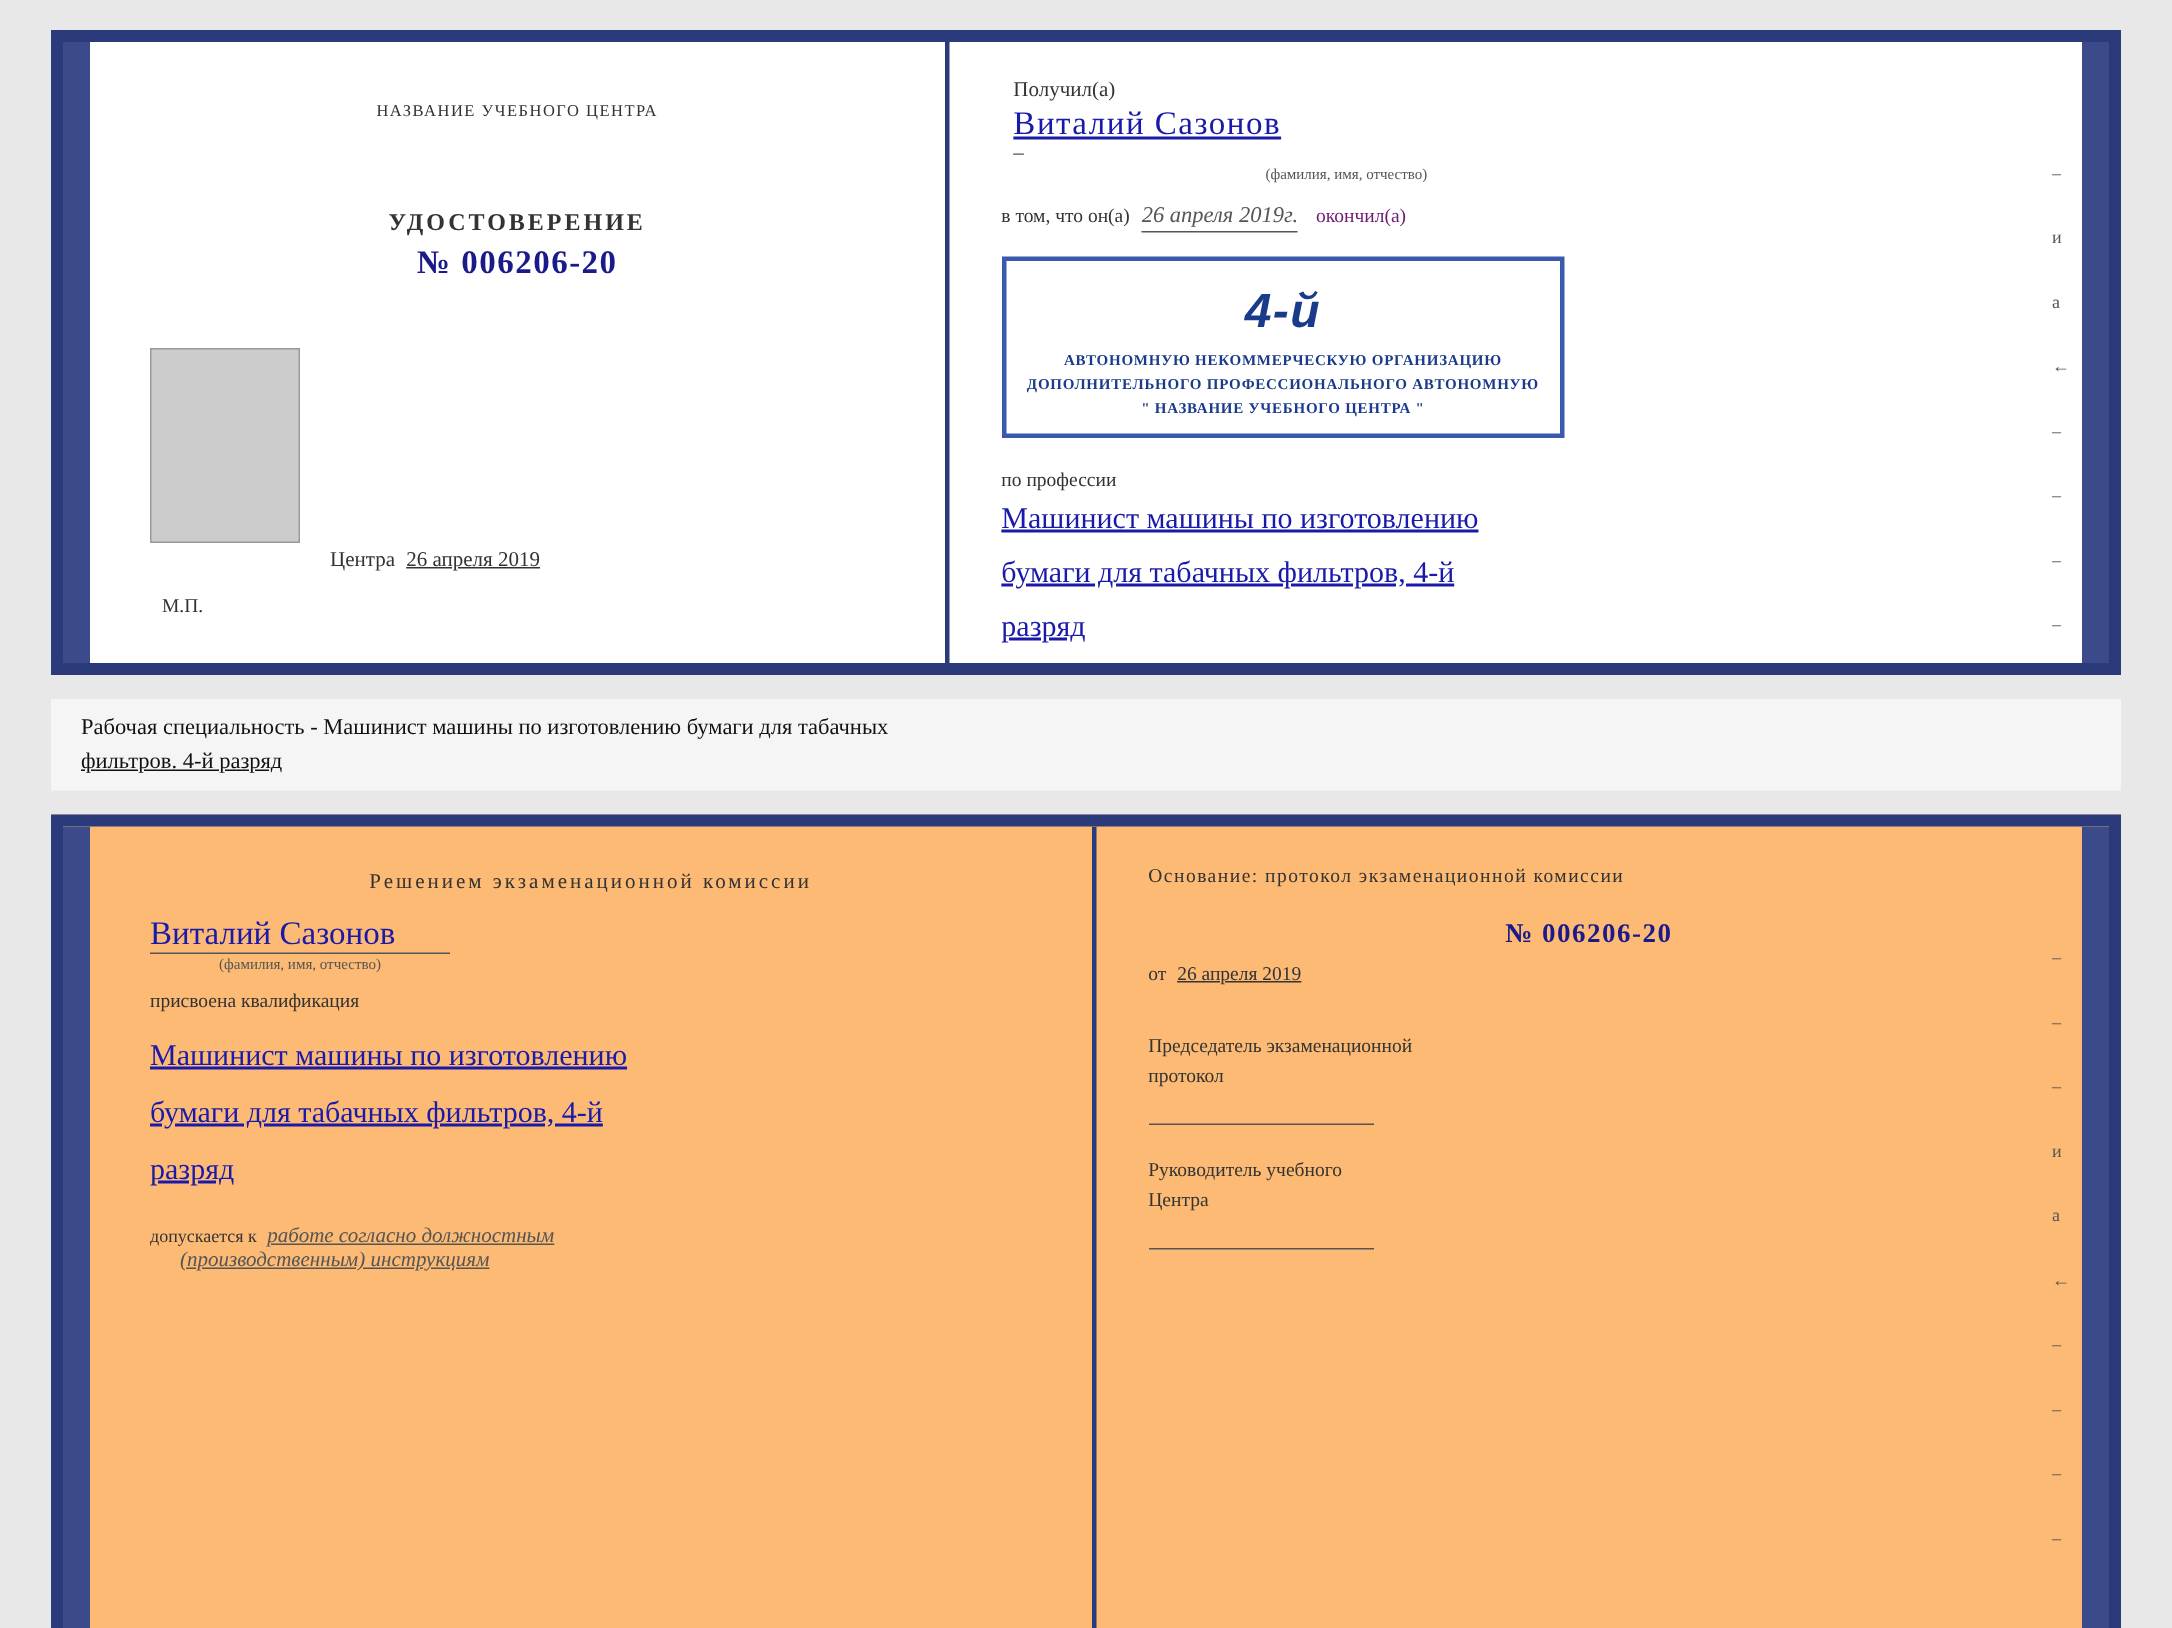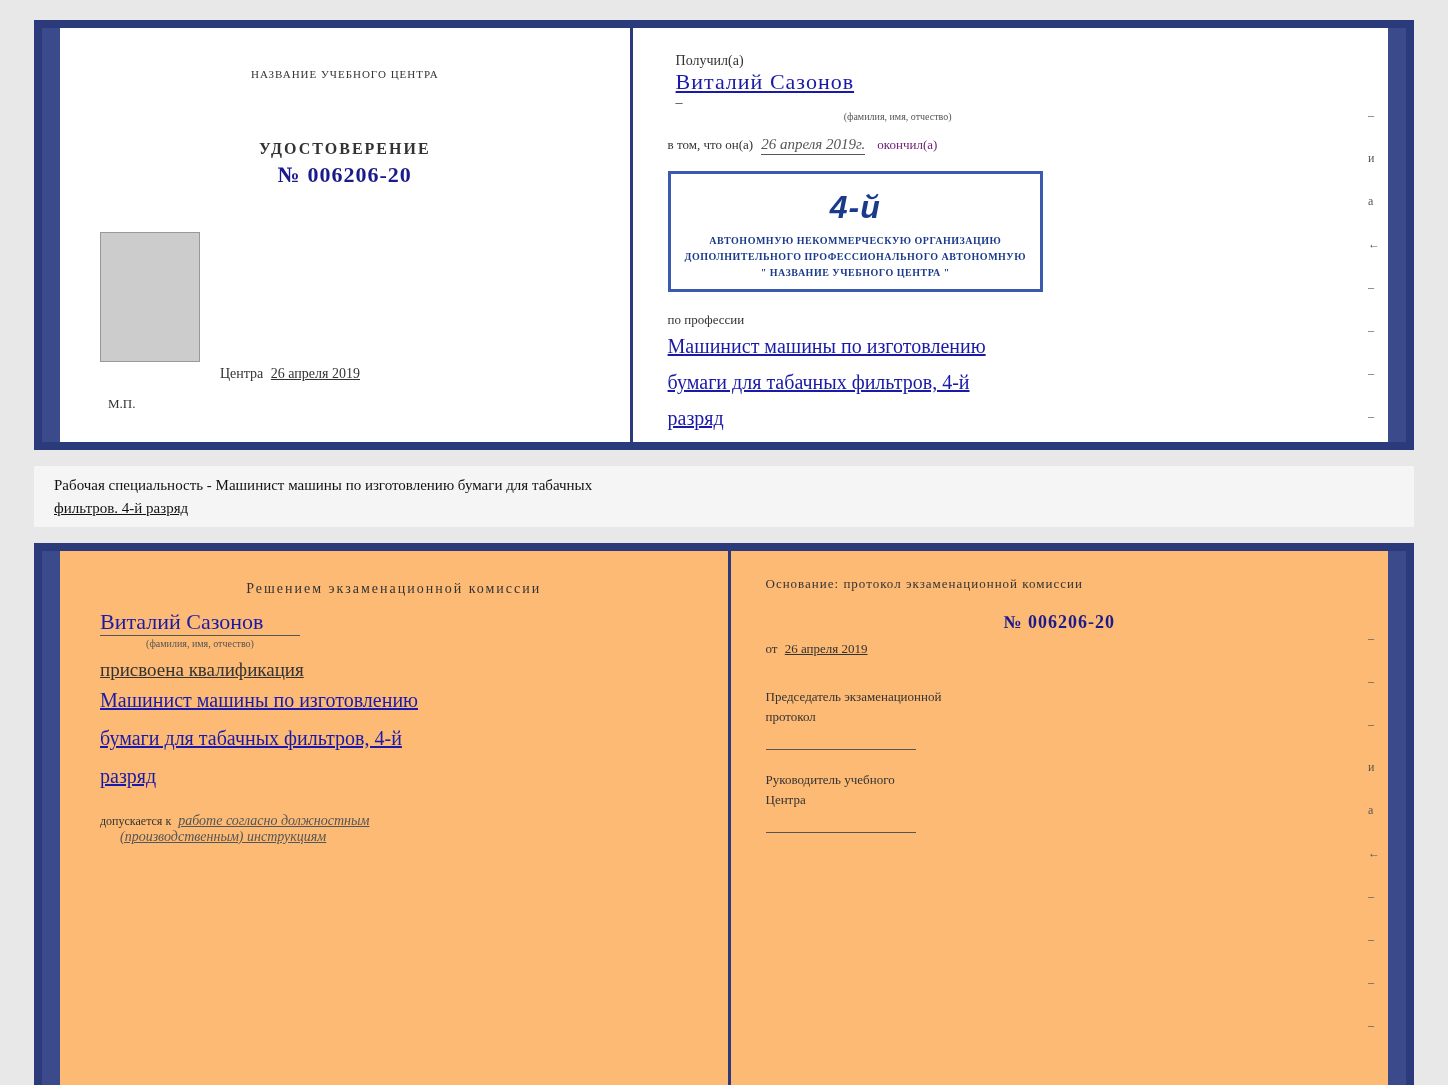--- a/index.html
+++ b/index.html
@@ -268,24 +268,23 @@
       color: #555;
       text-align: center;
       border-top: 1px solid #555;
       padding-top: 2px;
       display: block;
       width: 200px;
       margin-bottom: 10px;
     }
 
     .prisvoena-label {
-      font-size: 19px;
-      color: #333;
-      margin-bottom: 0;
-      text-decoration: underline;
+      font-size: 13px;
+      color: #333;
+      margin-bottom: 10px;
     }
 
     .kvalif-handwritten {
       font-family: 'Brush Script MT', cursive, serif;
       font-size: 20px;
       color: #1a1aaa;
       text-decoration: underline;
       line-height: 1.9;
       display: block;
     }

